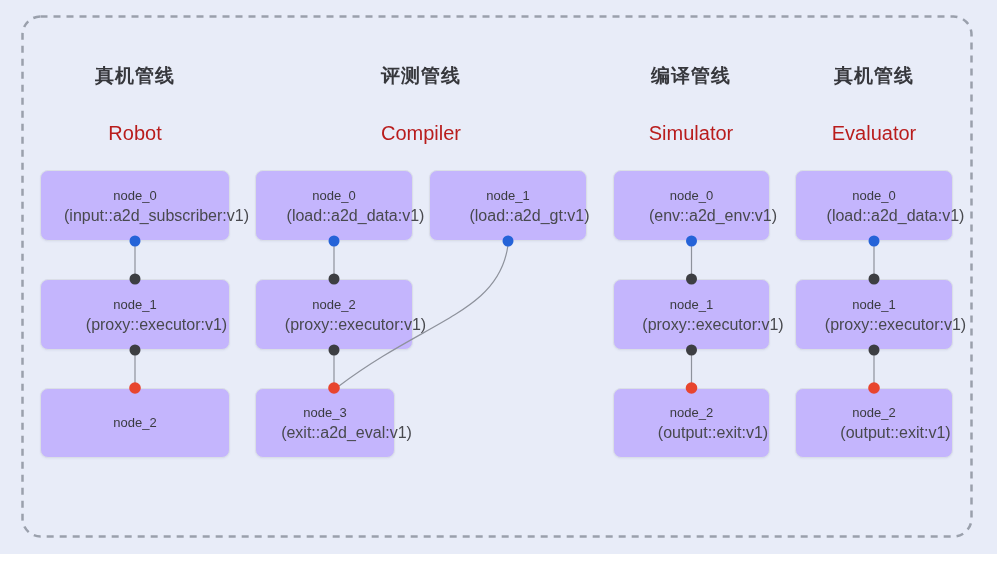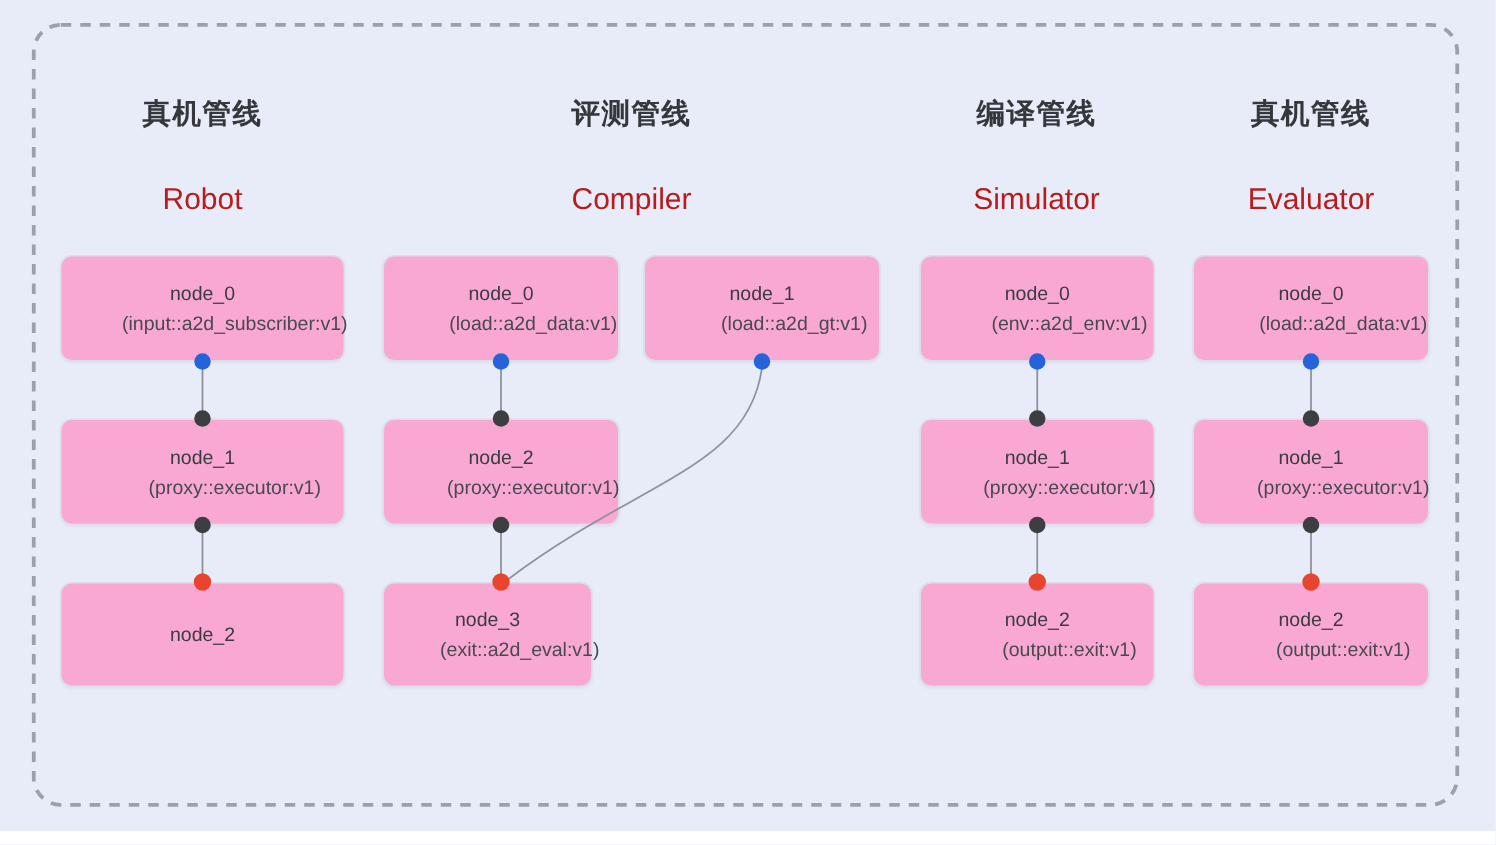--- a/index.html
+++ b/index.html
@@ -27,35 +27,35 @@
   }
   .title-en{
     position:absolute;top:122px;
     transform:translateX(-50%);
     font-size:20px;font-weight:400;
     color:#b91c1c;
     white-space:nowrap;
   }
   .node{
     position:absolute;
-    background:#f9a8d4;
+    background:#c4b5fd;
     border:1px solid #dadee7;
     border-radius:8px;
     box-shadow:0 1px 2px rgba(40,60,110,0.05);
     display:flex;flex-direction:column;
     align-items:center;justify-content:center;
     gap:4px;
     box-sizing:border-box;
     z-index:1;
   }
   .node .nname{
     font-size:13px;color:#3a3b40;line-height:16px;
   }
   .node .ndetail{
-    font-size:13px;color:#48494e;line-height:16px;
+    font-size:16px;color:#48494e;line-height:16px;
     white-space:nowrap;
     margin-left:43px;
   }
   svg.overlay{
     position:absolute;left:0;top:0;
     width:997px;height:563px;
     pointer-events:none;
     z-index:5;
   }
 </style>

